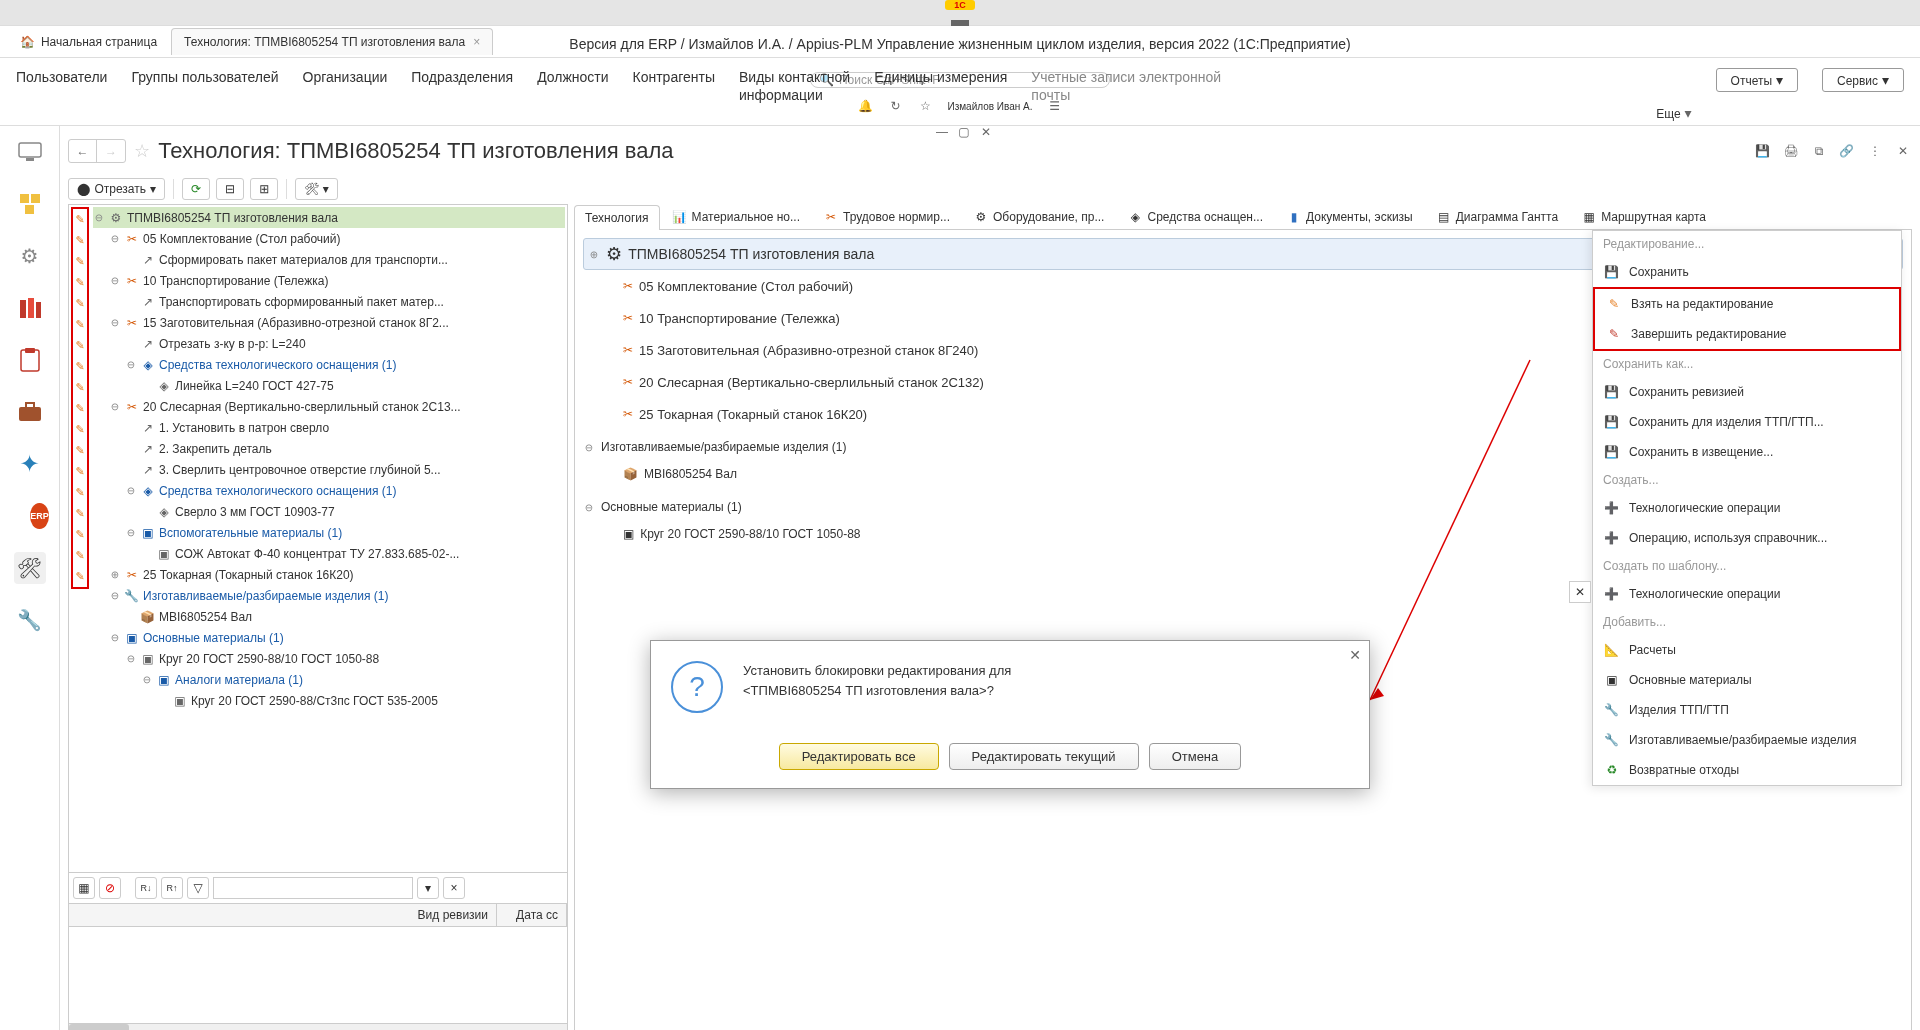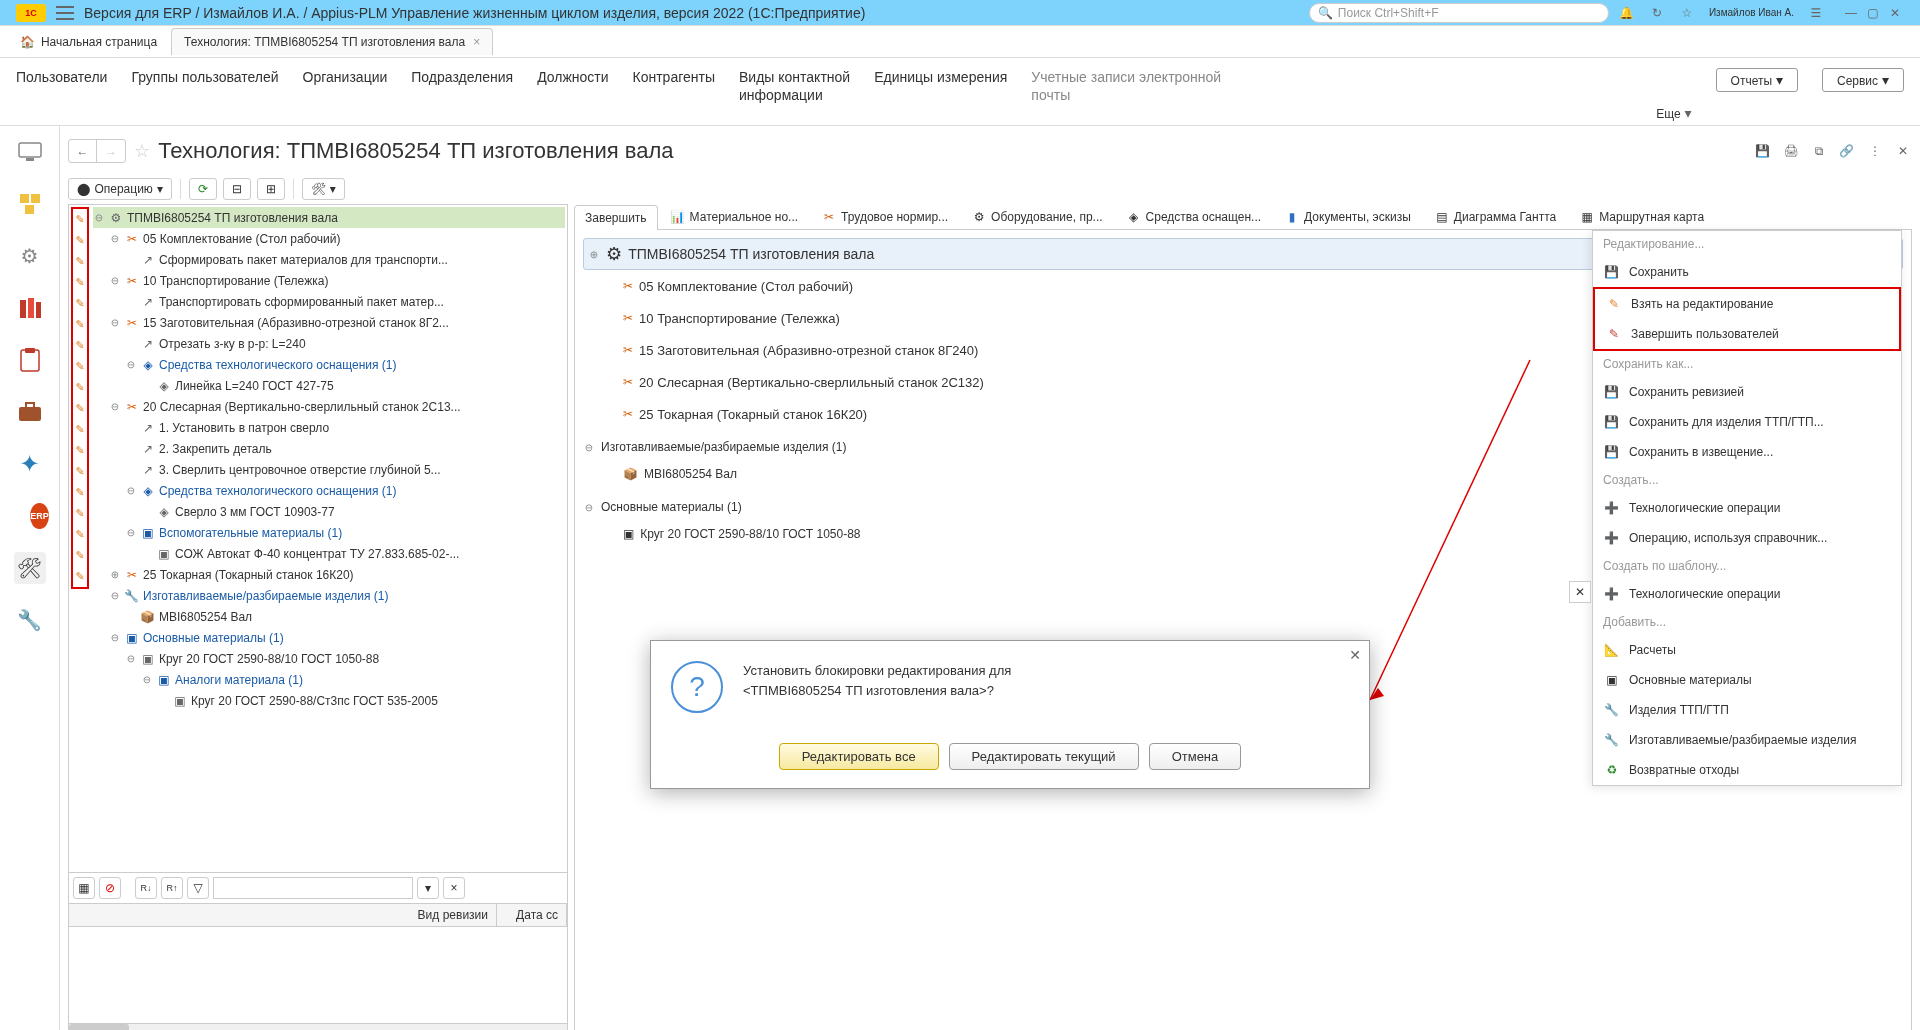--- a/index.html
+++ b/index.html
@@ -1,17 +1,17 @@
 <!DOCTYPE html>
 <html><head>
 <meta charset="utf-8">
 <style>
 *{box-sizing:border-box;margin:0;padding:0;font-family:Arial,sans-serif;font-size:12px;color:#333;}
 body{background:#fff;width:1920px;height:1030px;overflow:hidden;position:relative;}
-.titlebar{height:26px;background:#7dd3fc;display:flex;align-items:center;padding:0 16px;gap:10px;border-bottom:1px solid #ddd;}
+.titlebar{height:26px;background:#e5e5e5;display:flex;align-items:center;padding:0 8px;gap:10px;border-bottom:1px solid #ddd;flex-direction:column;}
 .logo1c{width:30px;height:18px;background:#ffcc00;border-radius:3px;display:flex;align-items:center;justify-content:center;font-size:9px;font-weight:bold;color:#d00;}
 .menu-icon{width:18px;height:14px;display:flex;flex-direction:column;justify-content:space-between;cursor:pointer;}
 .menu-icon span{height:2px;background:#666;}
 .title-text{flex:0 0 auto;color:#333;font-size:14px;}
 .title-spacer{flex:1;}
 .search-box{width:300px;height:20px;border:1px solid #ccc;border-radius:10px;padding:0 8px;display:flex;align-items:center;gap:5px;color:#999;font-size:12px;background:#fff;}
 .tb-icons{display:flex;align-items:center;gap:14px;}
 .tb-icon{width:16px;height:16px;display:flex;align-items:center;justify-content:center;color:#666;cursor:pointer;}
 .user-name{font-size:10px;color:#333;}
 .win-btns{display:flex;gap:4px;margin-left:8px;}
@@ -220,21 +220,21 @@
         <span class="hdr-icon">💾</span>
         <span class="hdr-icon">🖨</span>
         <span class="hdr-icon">⧉</span>
         <span class="hdr-icon">🔗</span>
         <span class="hdr-icon">⋮</span>
         <span class="hdr-icon">✕</span>
       </div>
     </div>
 
     <div class="toolbar">
-      <div class="tb-btn">⬤ <span>Операцию</span> ▾</div>
+      <div class="tb-btn">⬤ <span>Отрезать</span> ▾</div>
       <div class="tb-sep"></div>
       <div class="tb-btn" style="color:#2a8a2a;">⟳</div>
       <div class="tb-btn">⊟</div>
       <div class="tb-btn">⊞</div>
       <div class="tb-sep"></div>
       <div class="tb-btn">🛠 ▾</div>
     </div>
 
     <div class="split">
 
@@ -437,21 +437,21 @@
           </div>
         </div>
         <div class="hscroll">
             <div class="hscroll-thumb"></div>
           </div>
       </div>
 
       <div class="right-panel">
         <div class="detail-tabs">
           <div class="dtab active">
-              <span>Завершить</span>
+              <span>Технология</span>
             </div>
           <div class="dtab">
               <span class="dtab-icon">📊</span>
               <span>Материальное но...</span>
             </div>
           <div class="dtab">
               <span class="dtab-icon" style="color:#d35400;">✂</span>
               <span>Трудовое нормир...</span>
             </div>
           <div class="dtab">
@@ -532,21 +532,21 @@
       <span class="sp-icon">💾</span>
       <span>Сохранить</span>
     </div>
   <div class="highlight-box">
     <div class="sp-item">
         <span class="sp-icon" style="color:#e67e22;">✎</span>
         <span>Взять на редактирование</span>
       </div>
     <div class="sp-item">
         <span class="sp-icon" style="color:#c0392b;">✎</span>
-        <span>Завершить пользователей</span>
+        <span>Завершить редактирование</span>
       </div>
   </div>
   <div class="sp-section">Сохранить как...</div>
   <div class="sp-item">
       <span class="sp-icon">💾</span>
       <span>Сохранить ревизией</span>
     </div>
   <div class="sp-item">
       <span class="sp-icon">💾</span>
       <span>Сохранить для изделия ТТП/ГТП...</span>

